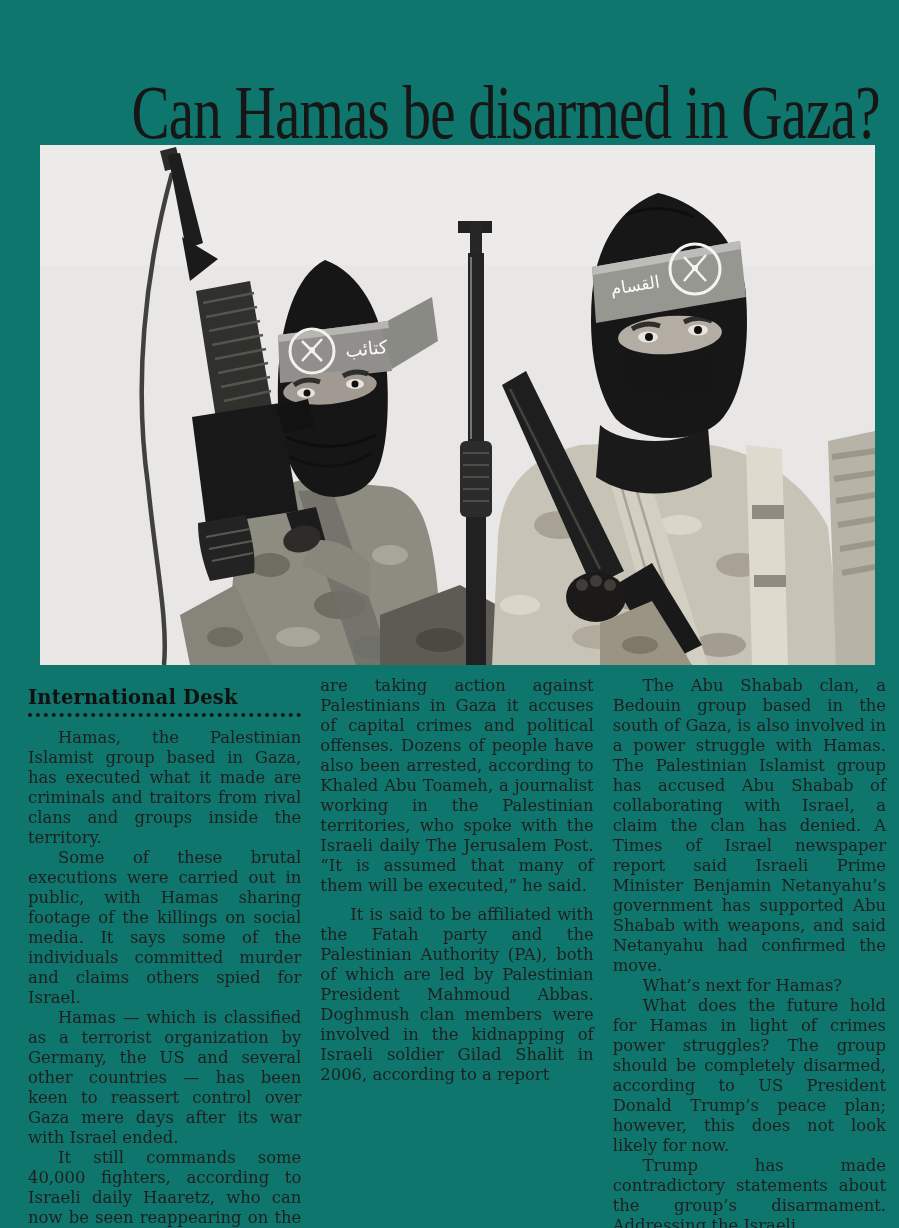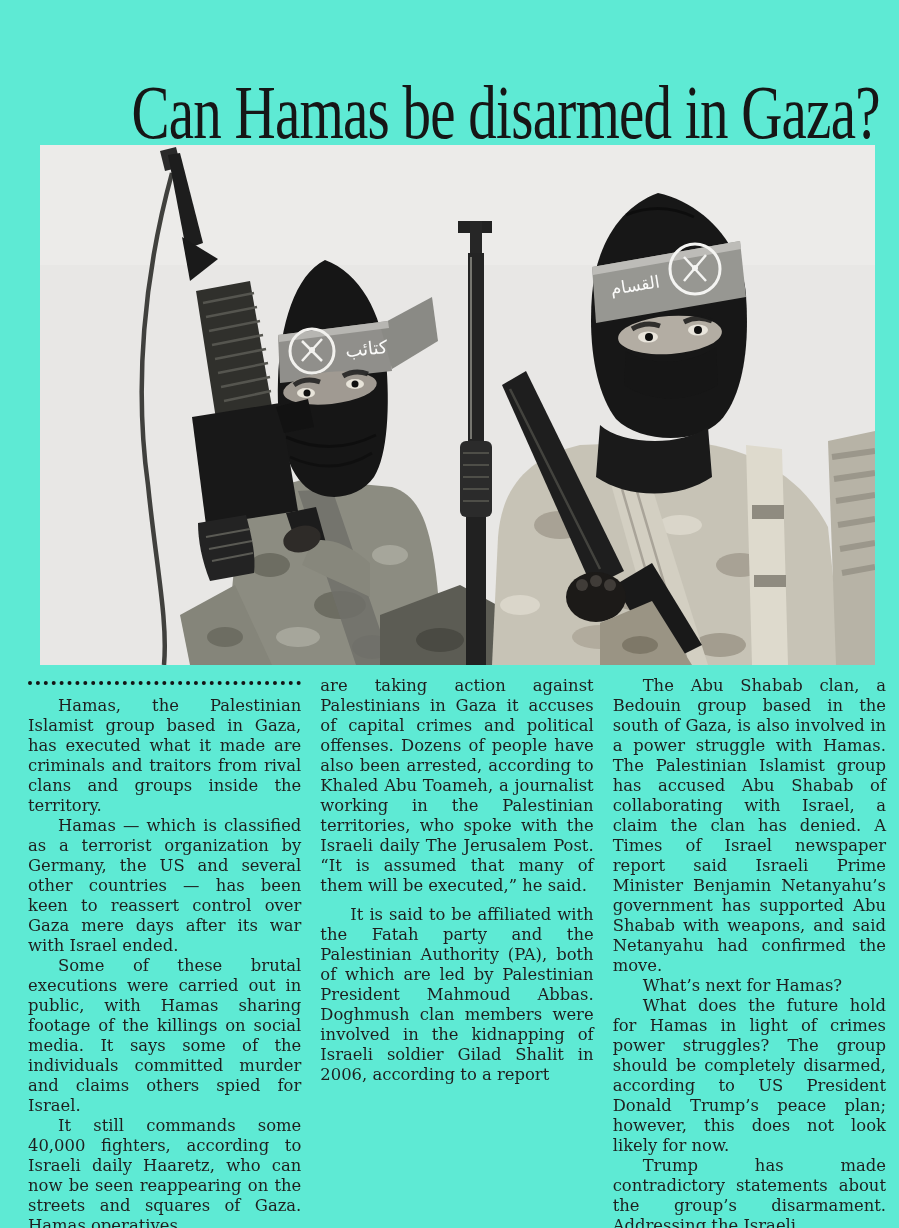--- a/index.html
+++ b/index.html
@@ -1,17 +1,17 @@
 <!DOCTYPE html>
 <html><head>
 <meta charset="utf-8">
 <style>
   html,body { margin:0; padding:0; background:#ffffff; }
   .page {
-    position:relative; width:899px; height:1228px; background:#5eead4;
+    position:relative; width:899px; height:1228px; background:#0f766e;
     overflow:hidden; font-family:"DejaVu Serif", serif;
   }
   .headline-wrap { position:absolute; top:22px; left:0; width:899px; text-align:center; }
   .headline {
     display:inline-block; font-family:"Liberation Serif", serif;
     font-size:77px; font-weight:400; color:#161616; white-space:nowrap;
     transform:scaleX(0.74); transform-origin:50% 50%; letter-spacing:-1px; line-height:1;
   }
   .photo {
     position:absolute; left:40px; top:145px; width:835px; height:520px; margin:0;
@@ -180,24 +180,25 @@
       <circle cx="556" cy="436" r="6" fill="#403c38"></circle>
       <circle cx="570" cy="440" r="6" fill="#403c38"></circle>
       <path d="M560,478 L612,456 L652,520 L560,520 Z" fill="#9a9484"></path>
       <ellipse cx="600" cy="500" rx="18" ry="9" fill="#7e7868"></ellipse>
     </svg>
   </figure>
 
   <div class="columns">
 
     <div class="col">
+      <div class="kicker">International Desk</div>
       <div class="dots"></div>
       <p>Hamas, the Palestinian Islamist group based in Gaza, has executed what it made are criminals and traitors from rival clans and groups inside the territory.</p>
+      <p>Some of these brutal executions were carried out in public, with Hamas sharing footage of the killings on social media. It says some of the individuals committed murder and claims others spied for Israel.</p>
       <p>Hamas — which is classified as a terrorist organization by Germany, the US and several other countries — has been keen to reassert control over Gaza mere days after its war with Israel ended.</p>
-      <p>Some of these brutal executions were carried out in public, with Hamas sharing footage of the killings on social media. It says some of the individuals committed murder and claims others spied for Israel.</p>
       <p>It still commands some 40,000 fighters, according to Israeli daily Haaretz, who can now be seen reappearing on the streets and squares of Gaza. Hamas operatives</p>
     </div>
 
     <div class="col">
       <p class="cont">are taking action against Palestinians in Gaza it accuses of capital crimes and political offenses. Dozens of people have also been arrested, according to Khaled Abu Toameh, a journalist working in the Palestinian territories, who spoke with the Israeli daily The Jerusalem Post. “It is assumed that many of them will be executed,” he said.</p>
       <p class="gap">It is said to be affiliated with the Fatah party and the Palestinian Authority (PA), both of which are led by Palestinian President Mahmoud Abbas. Doghmush clan members were involved in the kidnapping of Israeli soldier Gilad Shalit in 2006, according to a report</p>
     </div>
 
     <div class="col">
       <p>The Abu Shabab clan, a Bedouin group based in the south of Gaza, is also involved in a power struggle with Hamas. The Palestinian Islamist group has accused Abu Shabab of collaborating with Israel, a claim the clan has denied. A Times of Israel newspaper report said Israeli Prime Minister Benjamin Netanyahu’s government has supported Abu Shabab with weapons, and said Netanyahu had confirmed the move.</p>

